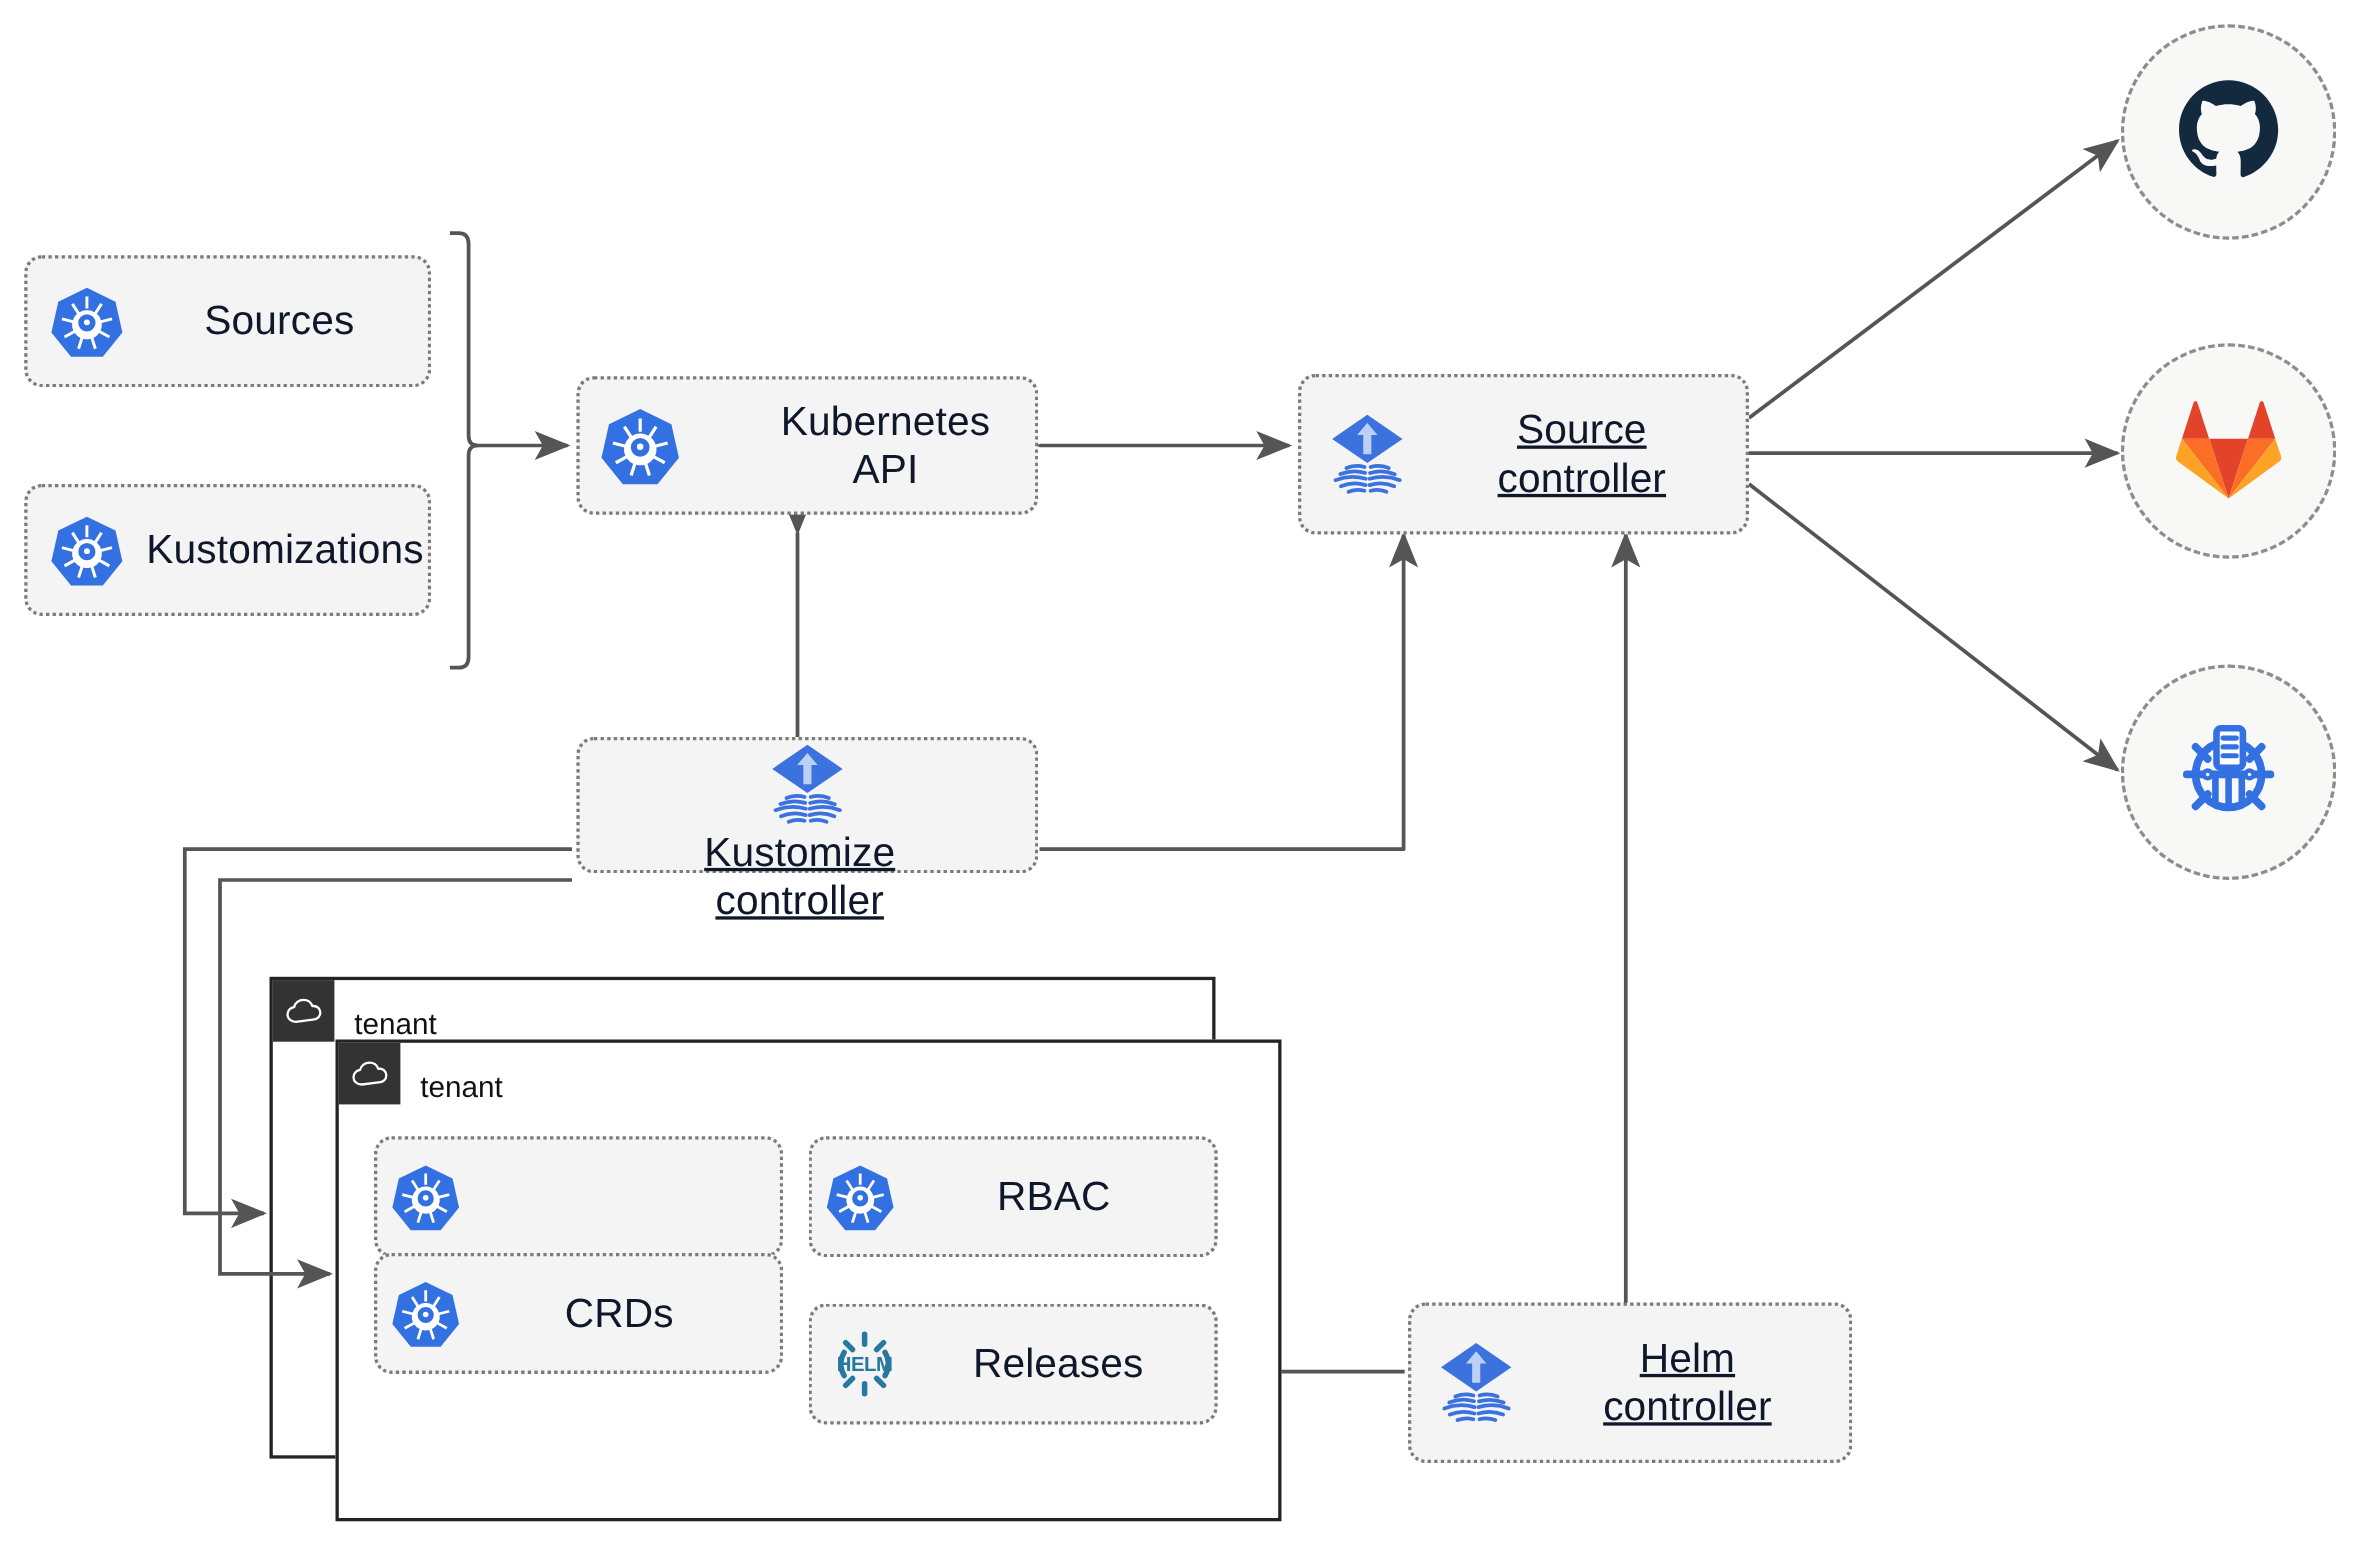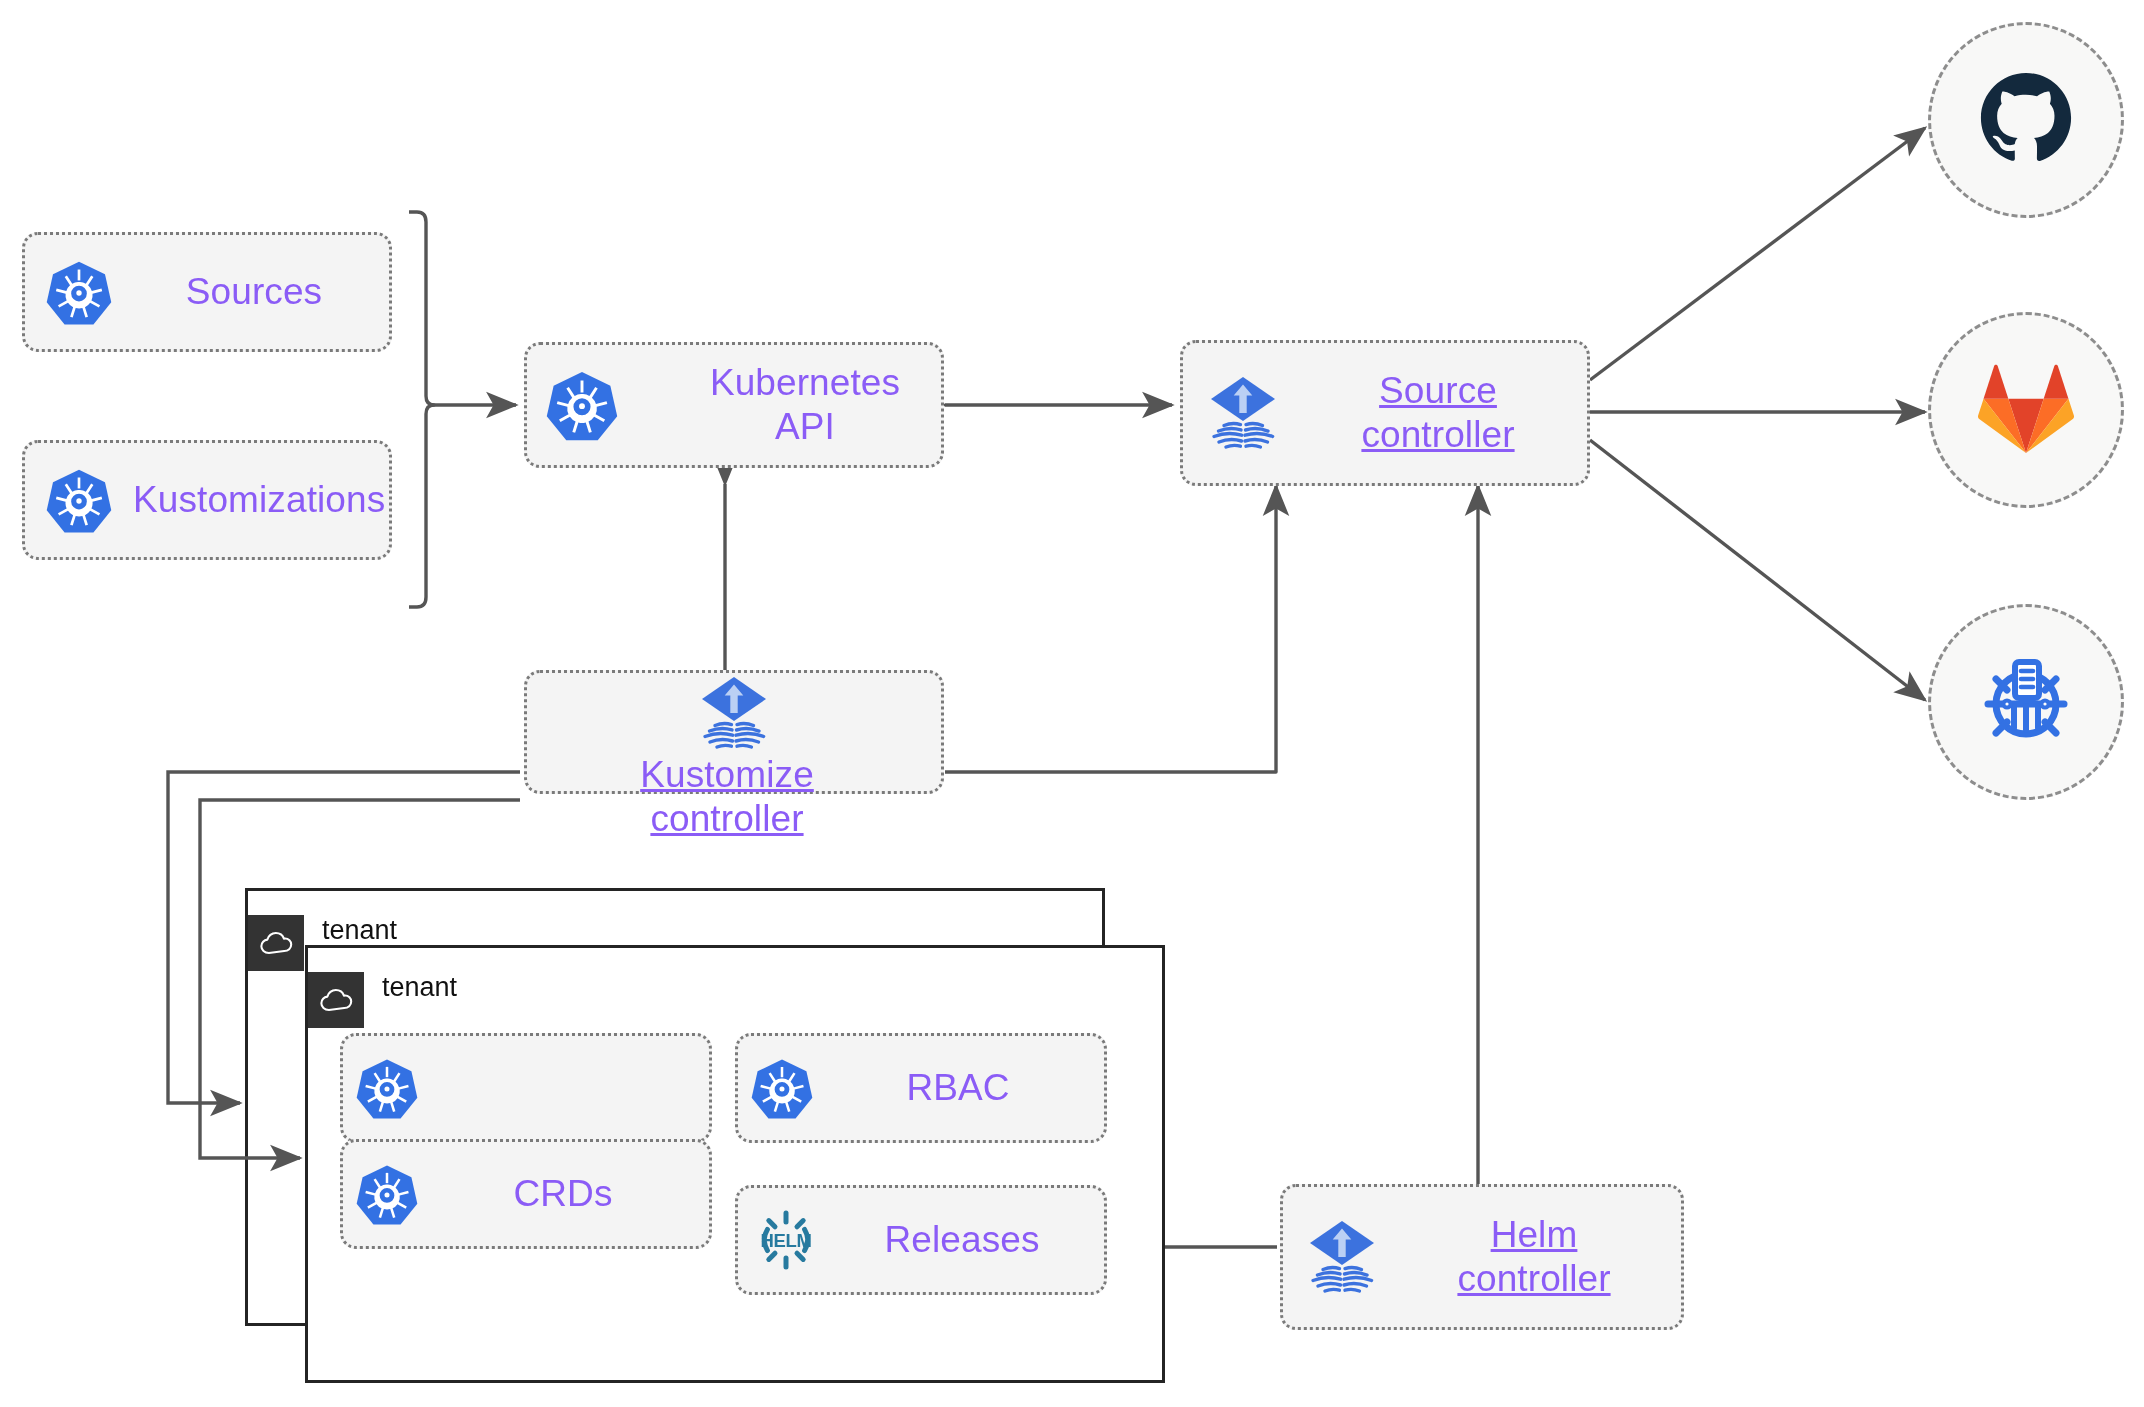--- a/index.html
+++ b/index.html
@@ -12,39 +12,39 @@
     background:#f4f4f4;
     border:3px dotted #7a7a7a;
     border-radius:16px;
     box-sizing:border-box;
     display:flex;
     align-items:center;
     z-index:5;
   }
   .node .ico{flex:0 0 auto;display:flex;align-items:center;justify-content:center;}
   .node .lbl{
-    flex:1 1 auto;text-align:center;color:#8b5cf6;
+    flex:1 1 auto;text-align:center;color:#0f172a;
     font-size:37px;line-height:1.18;letter-spacing:.1px;padding-right:14px;
   }
   .node .lbl.two{font-size:37px;text-decoration:underline;}
 
   
   .circ{
     position:absolute;border-radius:50%;
     background:#f8f8f7;border:3px dashed #8d8d8d;
     box-sizing:border-box;display:flex;align-items:center;justify-content:center;
     z-index:5;
   }
 
   
   .tenant{
     position:absolute;background:#ffffff;border:3px solid #242424;
     box-sizing:border-box;z-index:6;
   }
-  .tenant .bar{position:absolute;top:0;left:0;display:flex;align-items:flex-start;height:56px;margin-top:24px;}
+  .tenant .bar{position:absolute;top:0;left:0;display:flex;align-items:flex-end;height:56px;}
   .tenant .chip{
     width:56px;height:56px;background:#333333;
     display:flex;align-items:center;justify-content:center;
   }
   .tenant .tname{
     margin-left:18px;font-size:27px;color:#111;white-space:nowrap;
   }
 
   svg.wires{position:absolute;inset:0;width:2144px;height:1407px;z-index:2;overflow:visible;}
   svg.wires.top{z-index:8;}

